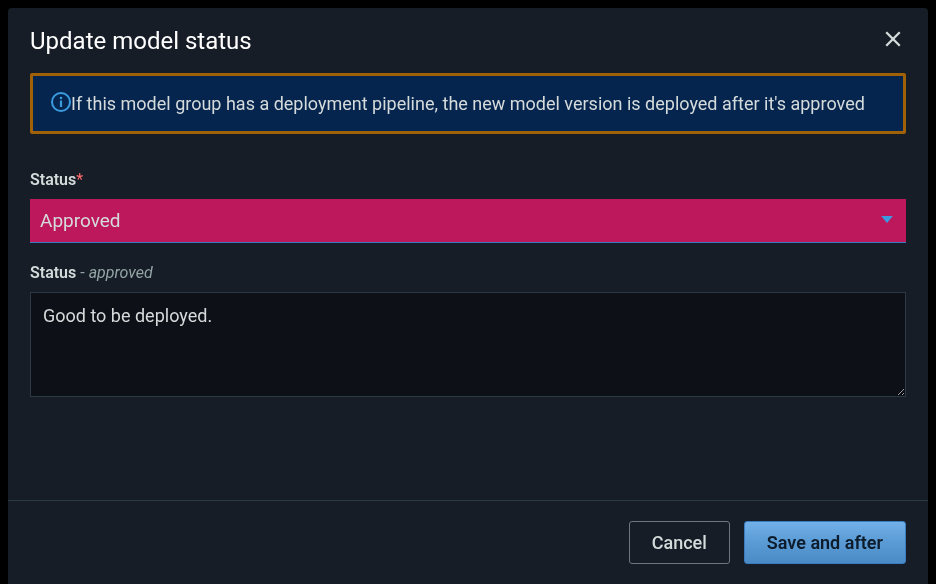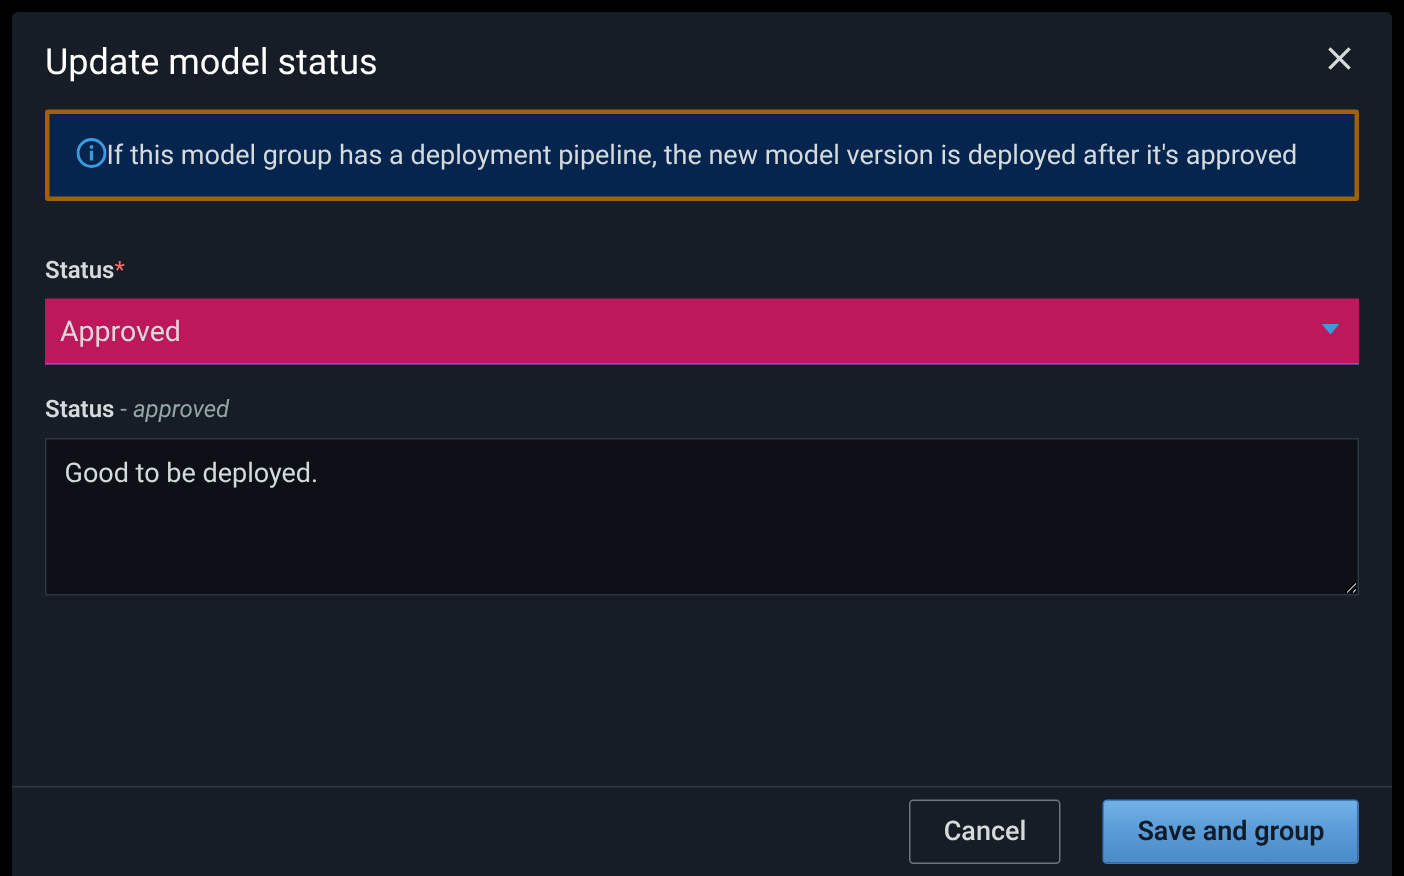--- a/index.html
+++ b/index.html
@@ -136,24 +136,24 @@
       border: 1px solid #2a3944;
       color: #d5dbdb;
       font-size: 18px;
       font-family: inherit;
       padding: 12px 12px;
       resize: vertical;
       outline: none;
     }
     .modal-footer {
       border-top: 1px solid #2a3944;
-      padding: 8px 22px;
+      padding: 20px 22px;
       display: flex;
       justify-content: flex-end;
-      gap: 28px;
+      gap: 14px;
       background: #161d26;
     }
     .btn {
       font-size: 18px;
       font-weight: 500;
       padding: 10px 22px;
       border-radius: 3px;
       cursor: pointer;
       font-family: inherit;
     }
@@ -214,15 +214,15 @@
     <div class="form-group">
       <label class="form-label">
         <span>Status</span><span class="label-sep"> - </span><span class="optional-text">approved</span>
       </label>
       <textarea class="textarea-field" style="">Good to be deployed.</textarea>
     </div>
   </div>
 
   <div class="modal-footer">
     <button class="btn btn-secondary">Cancel</button>
-    <button class="btn btn-primary">Save and group</button>
+    <button class="btn btn-primary">Save and after</button>
   </div>
 </div>
 
 </body></html>

